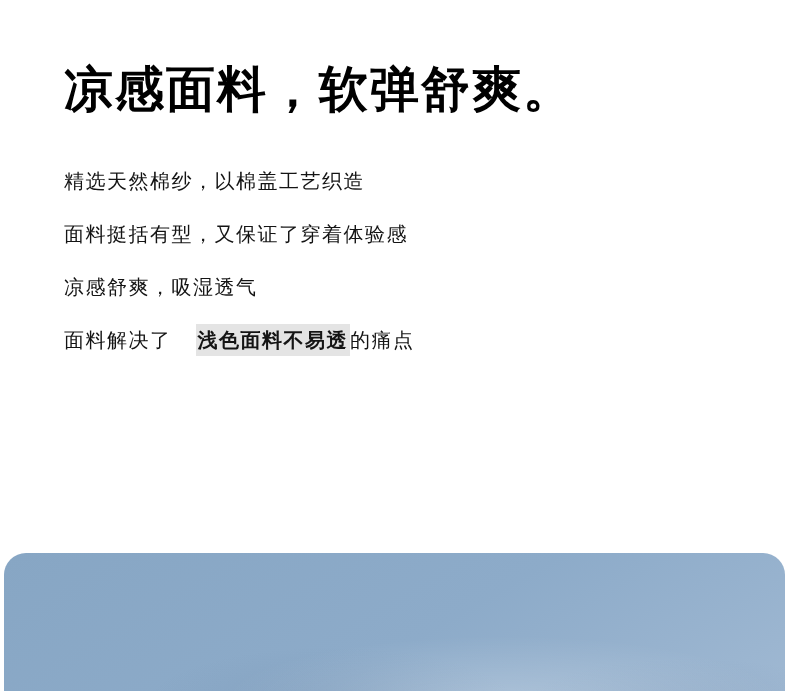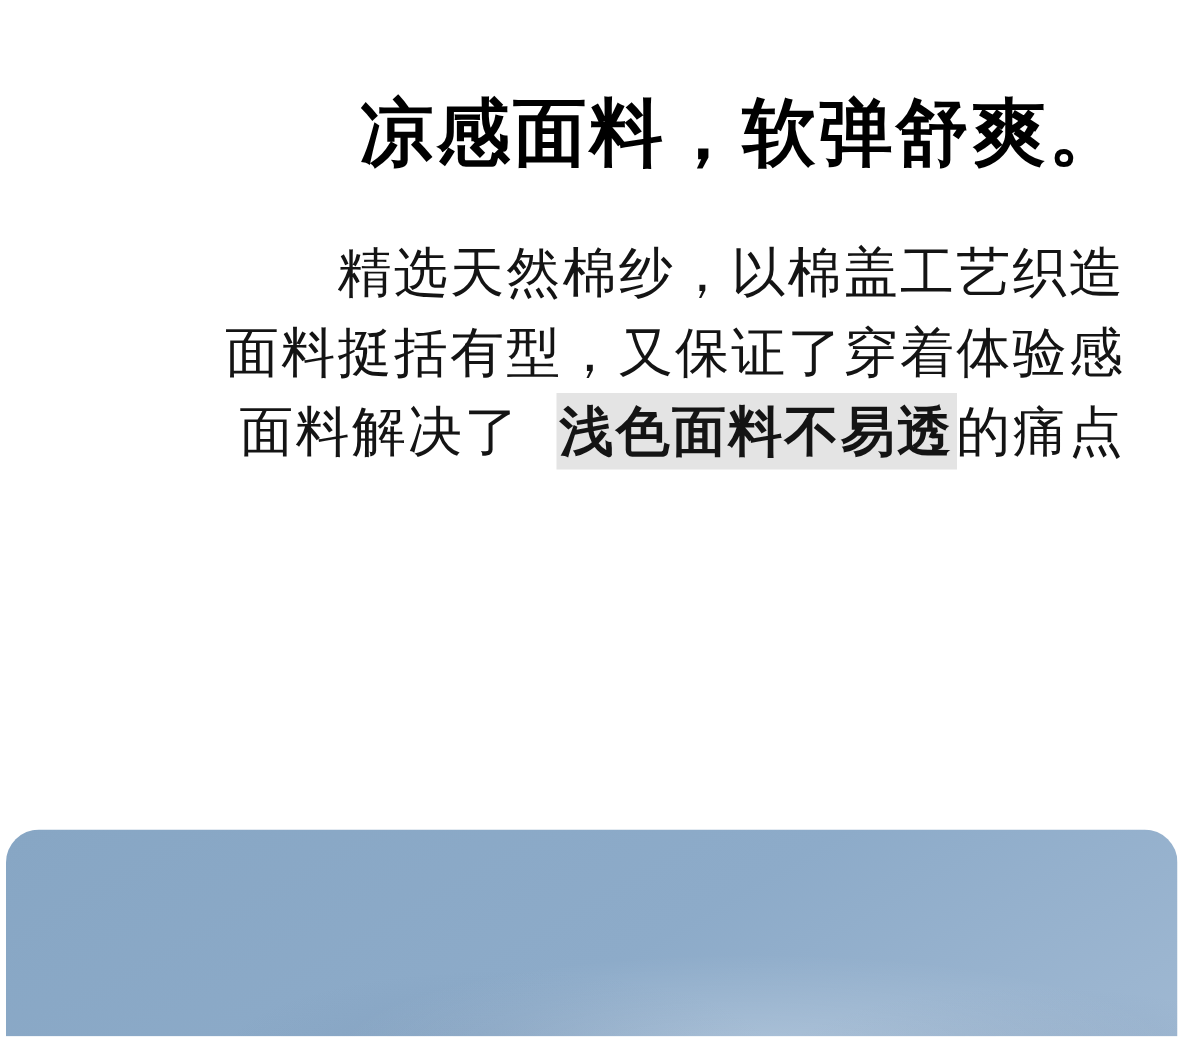--- a/index.html
+++ b/index.html
@@ -3,21 +3,21 @@
 <meta charset="utf-8">
 <style>
   :root {
     --heading-color: #000000;
     --body-color: #141414;
     --highlight-bg: #e4e4e4;
     --panel-top: #87a6c4;
     --panel-mid: #8dabc9;
     --panel-light: #9fb8d2;
   }
-  * { box-sizing: border-box; text-align: right; }
+  * { box-sizing: border-box; }
   html, body { margin: 0; padding: 0; }
   body {
     width: 790px;
     height: 691px;
     background: #ffffff;
     overflow: hidden;
     position: relative;
     font-family: "Liberation Sans", "DejaVu Sans", sans-serif;
   }
   .content {
@@ -27,21 +27,21 @@
     margin: 0;
     font-size: 49px;
     line-height: 62px;
     letter-spacing: 2px;
     font-weight: 800;
     color: var(--heading-color);
     white-space: nowrap;
   }
   .body-text {
     margin-top: 35px;
-    font-size: 36px;
+    font-size: 20px;
     line-height: 53px;
     letter-spacing: 1.5px;
     font-weight: 400;
     color: var(--body-color);
   }
   .desc-line {
     white-space: nowrap;
   }
   .seg-highlight {
     background: var(--highlight-bg);
@@ -65,17 +65,18 @@
 </style>
 </head>
 <body>
 
 <div class="content">
   <h1 class="page-title">凉感面料，软弹舒爽。</h1>
 
   <div class="body-text" id="body-lines">
       <div class="desc-line"><span class="seg-normal">精选天然棉纱，以棉盖工艺织造</span></div>
       <div class="desc-line"><span class="seg-normal">面料挺括有型，又保证了穿着体验感</span></div>
+      <div class="desc-line"><span class="seg-normal">凉感舒爽，吸湿透气</span></div>
       <div class="desc-line"><span class="seg-normal">面料解决了</span><span class="seg-highlight">浅色面料不易透</span><span class="seg-normal">的痛点</span></div>
     </div>
 </div>
 
 <div class="image-panel"></div>
 
 </body></html>

